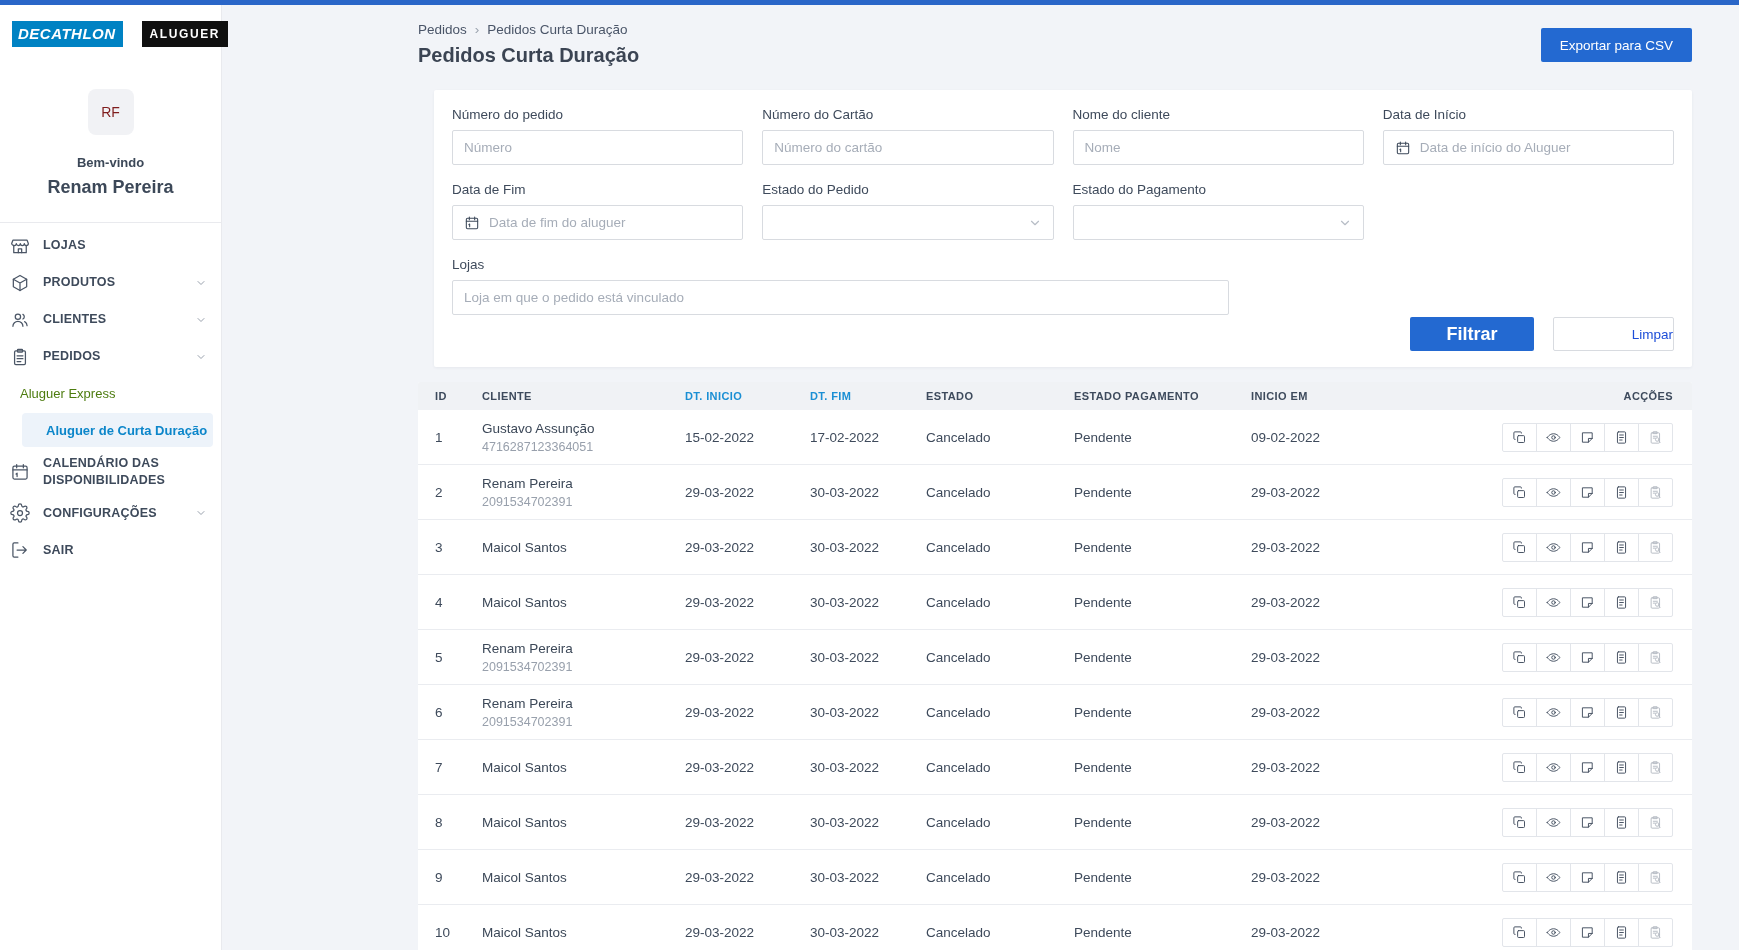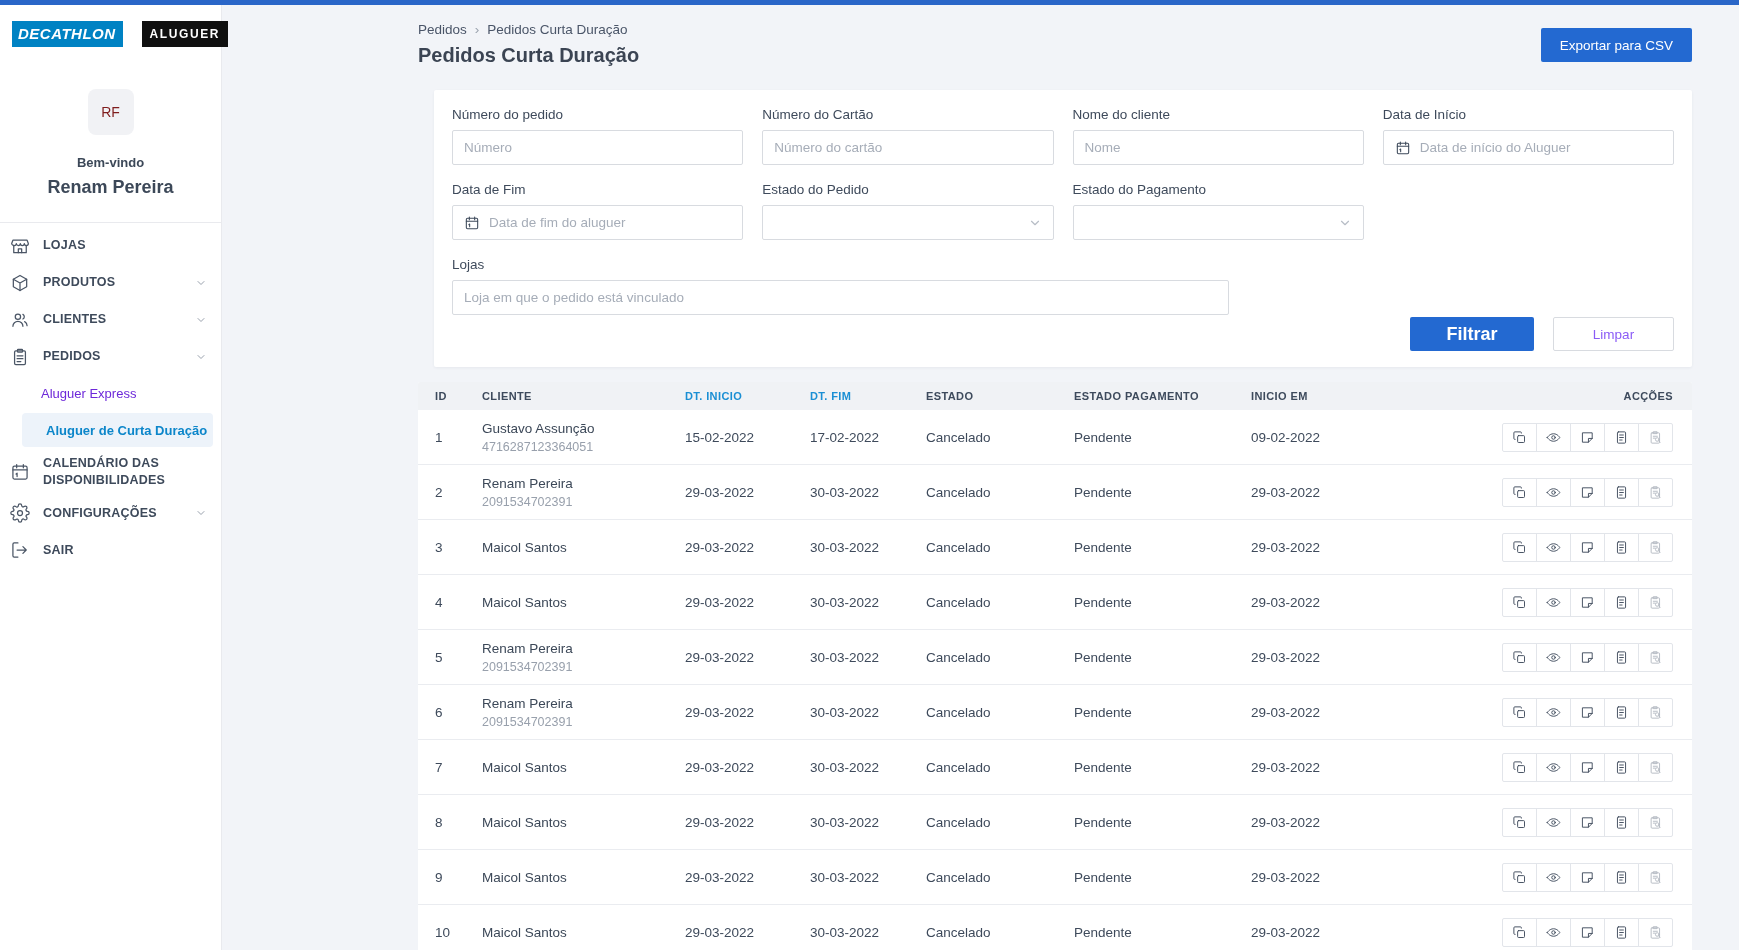--- a/index.html
+++ b/index.html
@@ -16,21 +16,21 @@
   .logo-aluguer { background:#101010; color:#fff; font-weight:700; font-size:12px; letter-spacing:1.6px; padding:6px 8px; }
   .avatar { width:46px; height:46px; background:#f1f2f5; border-radius:8px; margin:42px auto 0; display:flex; align-items:center; justify-content:center; font-size:14px; color:#7f1d1d; }
   .welcome { text-align:center; font-size:13px; font-weight:700; color:#3c4858; margin-top:20px; }
   .username { text-align:center; font-size:18px; font-weight:700; color:#3c4858; margin-top:7px; }
   .side-divider { border-top:1px solid #e9eaee; margin-top:24px; }
   .menu { margin-top:4px; }
   .menu-item { display:flex; align-items:center; gap:13px; min-height:37px; padding:6px 14px 6px 10px; font-size:12.5px; font-weight:700; letter-spacing:.2px; color:#3e4a5b; cursor:pointer; }
   .menu-item .mi-label { line-height:1.35; }
   .menu-item svg.mi-ico { width:20px; height:20px; flex:0 0 20px; stroke:#4b5666; }
   .menu-item svg.chev { width:12px; height:12px; margin-left:auto; stroke:#99a1ad; flex:0 0 12px; }
-  .submenu-item { display:flex; align-items:center; height:36px; padding-left:41px; font-size:13px; color:#6d28d9; cursor:pointer; }
+  .submenu-item { display:flex; align-items:center; height:36px; padding-left:20px; font-size:13px; color:#4d7c0f; cursor:pointer; }
   .submenu-item.active { height:34px; margin:2px 8px 2px 22px; padding-left:24px; border-radius:4px; background:#edf3fa; color:#0c86ca; font-weight:700; }
 
   svg.icon { fill:none; stroke-linecap:round; stroke-linejoin:round; }
 
   
   .main { position:absolute; left:222px; top:5px; right:0; bottom:0; background:#f2f4f8; }
   .main-inner { position:absolute; left:196px; right:47px; top:0; bottom:0; }
 
   .breadcrumb { position:absolute; top:17px; left:0; font-size:13.5px; color:#4a5568; display:flex; gap:8px; align-items:center; }
   .breadcrumb .sep { color:#9aa2ae; }
@@ -47,21 +47,21 @@
   .input::placeholder { color:#a6adb8; opacity:1; }
   .input-ico { height:35px; border:1px solid #d8dbe0; border-radius:2px; display:flex; align-items:center; gap:9px; padding:0 11px; background:#fff; }
   .input-ico svg { width:16px; height:16px; stroke:#3e4a5b; flex:0 0 16px; }
   .input-ico input { border:none; outline:none; flex:1; font-size:13.5px; color:#3e4a5b; font-family:inherit; min-width:0; }
   .input-ico input::placeholder { color:#a6adb8; opacity:1; }
   .select { height:35px; border:1px solid #d8dbe0; border-radius:2px; display:flex; align-items:center; justify-content:flex-end; padding:0 11px; background:#fff; cursor:pointer; }
   .select svg { width:14px; height:14px; stroke:#b7bdc6; }
   .lojas-input { width:777px; }
   .filter-actions { position:absolute; right:18px; bottom:16px; display:flex; gap:19px; }
   .btn-primary { width:124px; height:34px; background:#2369d1; color:#fff; border:none; border-radius:2px; font-size:18px; font-weight:600; cursor:pointer; font-family:inherit; }
-  .btn-ghost { width:121px; height:34px; background:#fff; color:#8b5cf6; border:1px solid #d8dbe0; border-radius:2px; font-size:13.5px; cursor:pointer; font-family:inherit; }
+  .btn-ghost { width:121px; height:34px; background:#fff; color:#1d4ed8; border:1px solid #d8dbe0; border-radius:2px; font-size:13.5px; cursor:pointer; font-family:inherit;text-align:right; }
 
   
   .table-card { position:absolute; top:377px; left:0; right:0; height:600px; background:#fff; border-radius:2px; overflow:hidden; }
   .tgrid { display:grid; grid-template-columns:52px 203px 125px 116px 148px 177px 1fr 230px; align-items:center; }
   .thead { height:28px; background:#f0f2f5; font-size:11px; font-weight:700; letter-spacing:.4px; color:#3d4a5c; }
   .th { padding-left:12px; }
   .th-id { padding-left:17px; }
   .th-sort { color:#1a8fd4; cursor:pointer; }
   .th-actions { text-align:right; padding-right:19px; }
   .trow { min-height:55px; border-bottom:1px solid #eaecf0; font-size:13.5px; color:#3e4a5b; }

